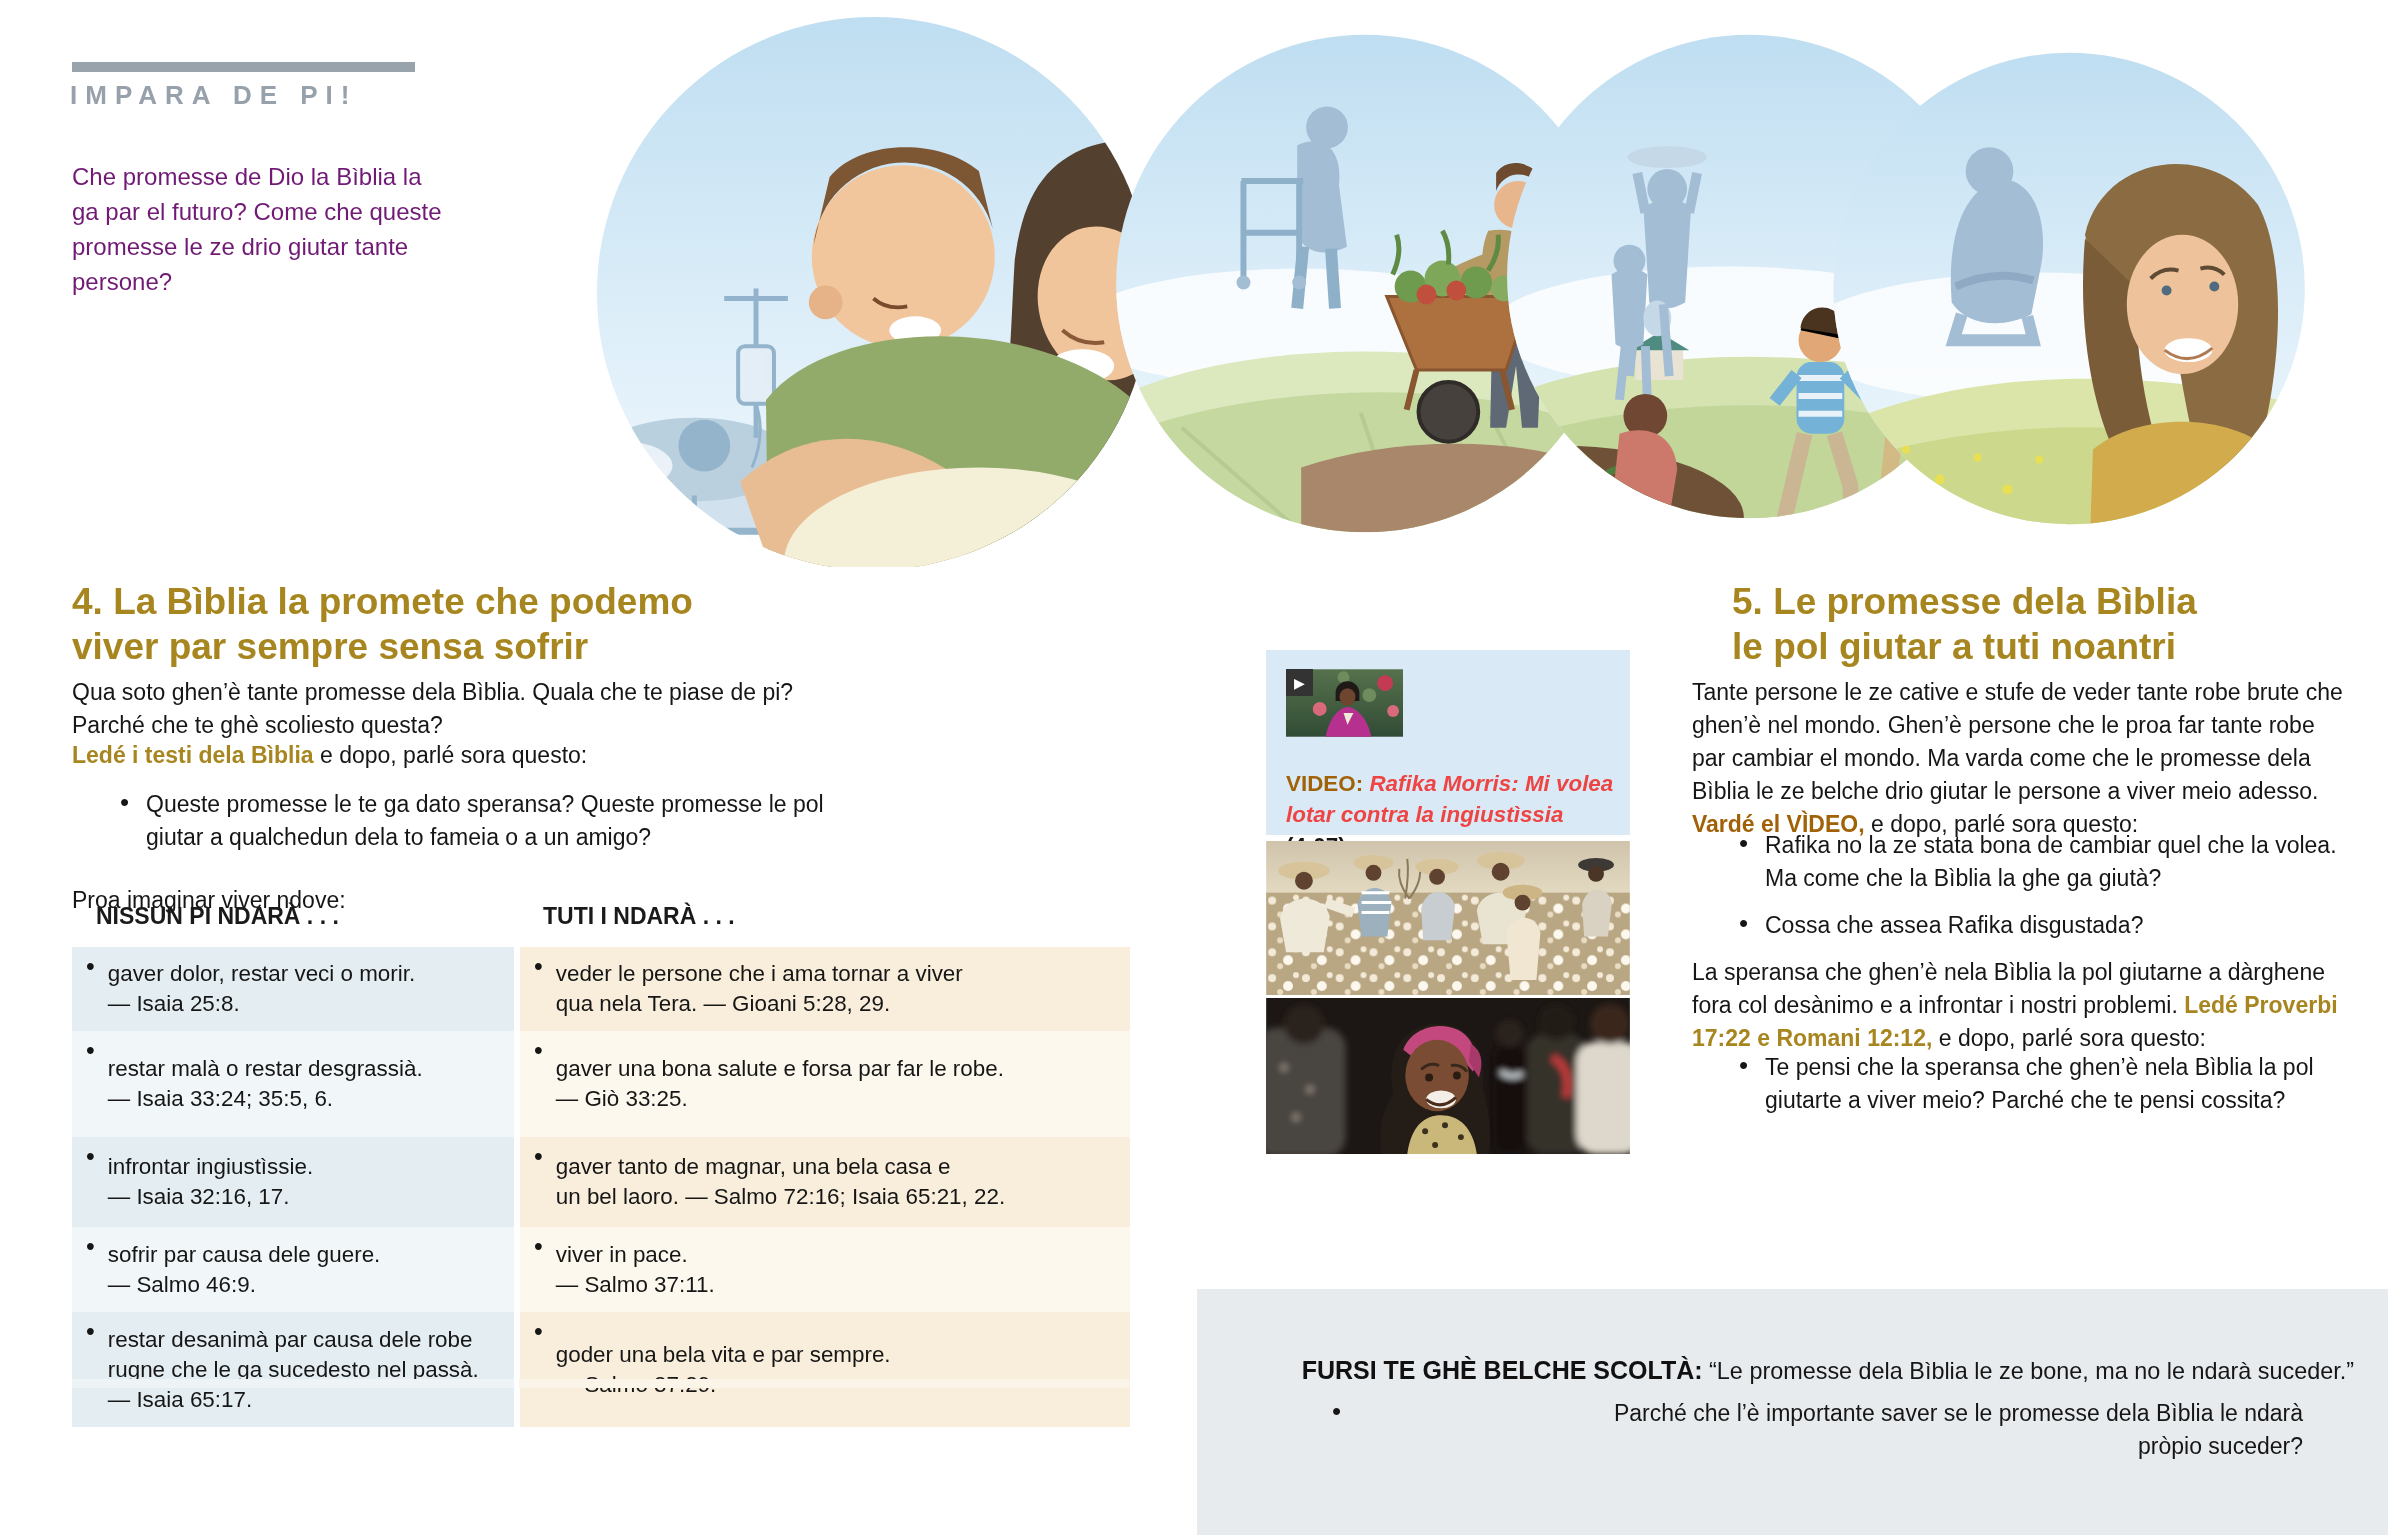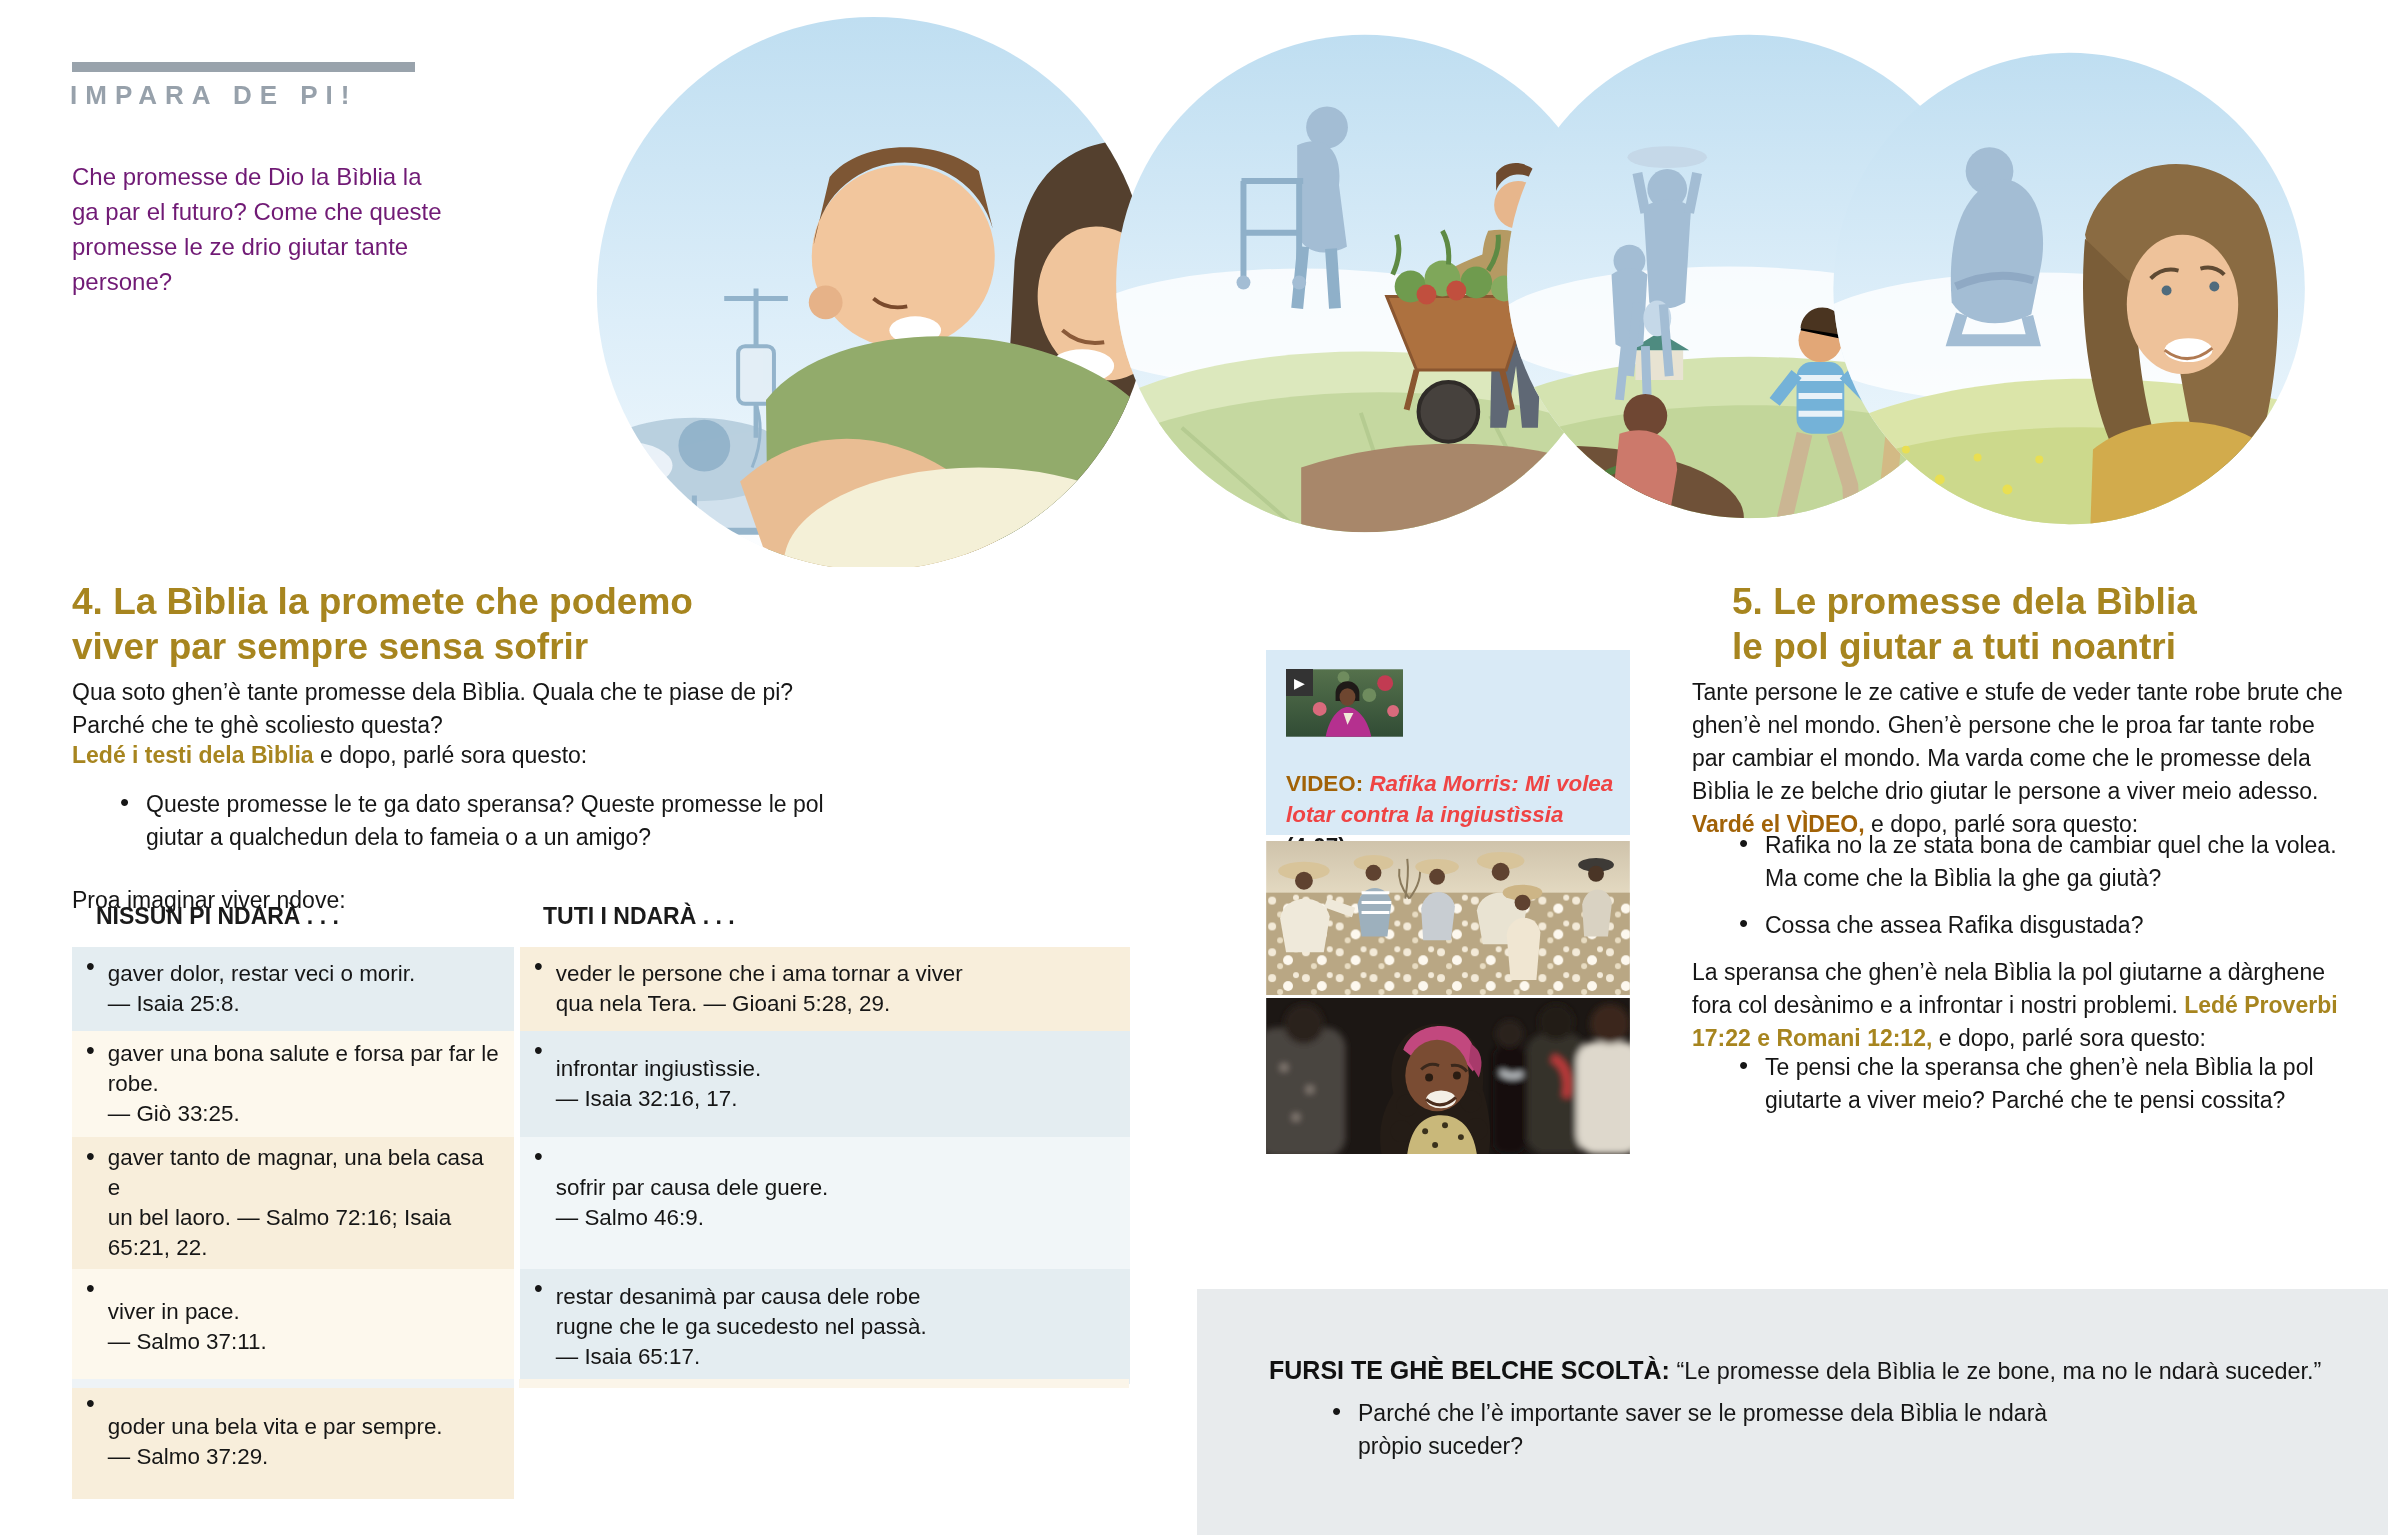--- a/index.html
+++ b/index.html
@@ -52,21 +52,21 @@
   .photo{overflow:hidden;}
   .photo svg{display:block;}
   .photo-cotton{left:1266px;top:841px;width:364px;height:154px;}
   .photo-gather{left:1266px;top:998px;width:364px;height:156px;}
   
   .s5-p1{left:1692px;top:653px;width:662px;}
   .s5-ul1{left:1719px;top:813px;width:642px;}
   .s5-p2{left:1692px;top:933px;width:662px;}
   .s5-ul2{left:1719px;top:1035px;width:642px;}
   
-  .objection{left:1197px;top:1289px;width:1191px;height:247px;background:#e8ebed;}
+  .objection{left:1197px;top:1289px;width:1191px;height:247px;background:#e8ebed;text-align:right;}
   .obj-head{position:absolute;left:72px;top:42px;width:1085px;font-size:23.4px;line-height:32px;}
   .obj-title{font-size:25px;font-weight:bold;color:#111;}
   .obj-ul{position:absolute;left:115px;top:92px;width:975px;}
   
   .hero{left:545px;top:0;width:1763px;height:567px;}
 </style>
 </head>
 <body>
 
 <div class="abs hero">
@@ -289,20 +289,24 @@
 <div class="abs tbl-head th-right">TUTI I NDARÀ . . .</div>
 
 <div class="abs promise-table">
   <div class="cell l-odd r1">
       <span class="prewrap">gaver dolor, restar veci o morir.
 — Isaia 25:8.</span>
     </div>
   <div class="cell r-odd r1">
       <span class="prewrap">veder le persone che i ama tornar a viver
 qua nela Tera. — Gioani 5:28, 29.</span>
+    </div>
+  <div class="cell l-even r2">
+      <span class="prewrap">restar malà o restar desgrassià.
+— Isaia 33:24; 35:5, 6.</span>
     </div>
   <div class="cell r-even r2">
       <span class="prewrap">gaver una bona salute e forsa par far le robe.
 — Giò 33:25.</span>
     </div>
   <div class="cell l-odd r3">
       <span class="prewrap">infrontar ingiustìssie.
 — Isaia 32:16, 17.</span>
     </div>
   <div class="cell r-odd r3">

